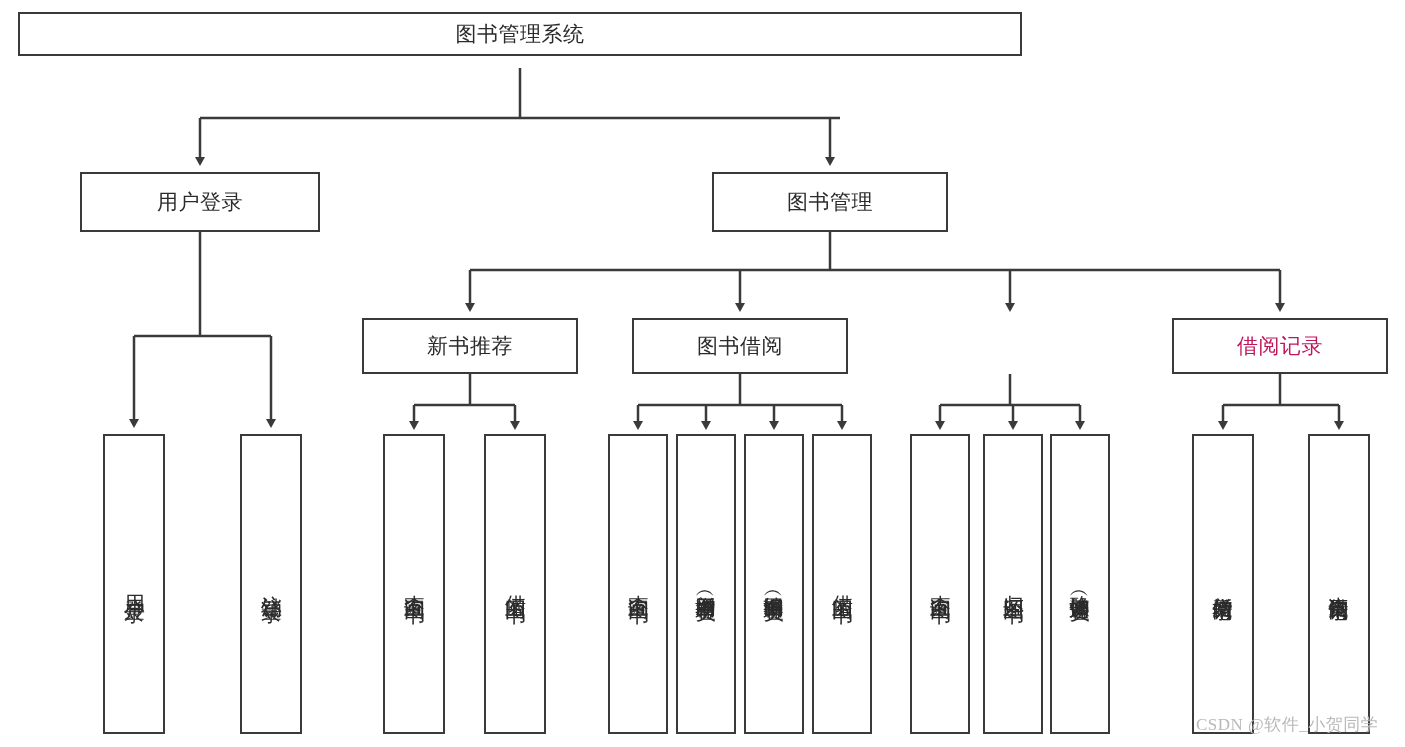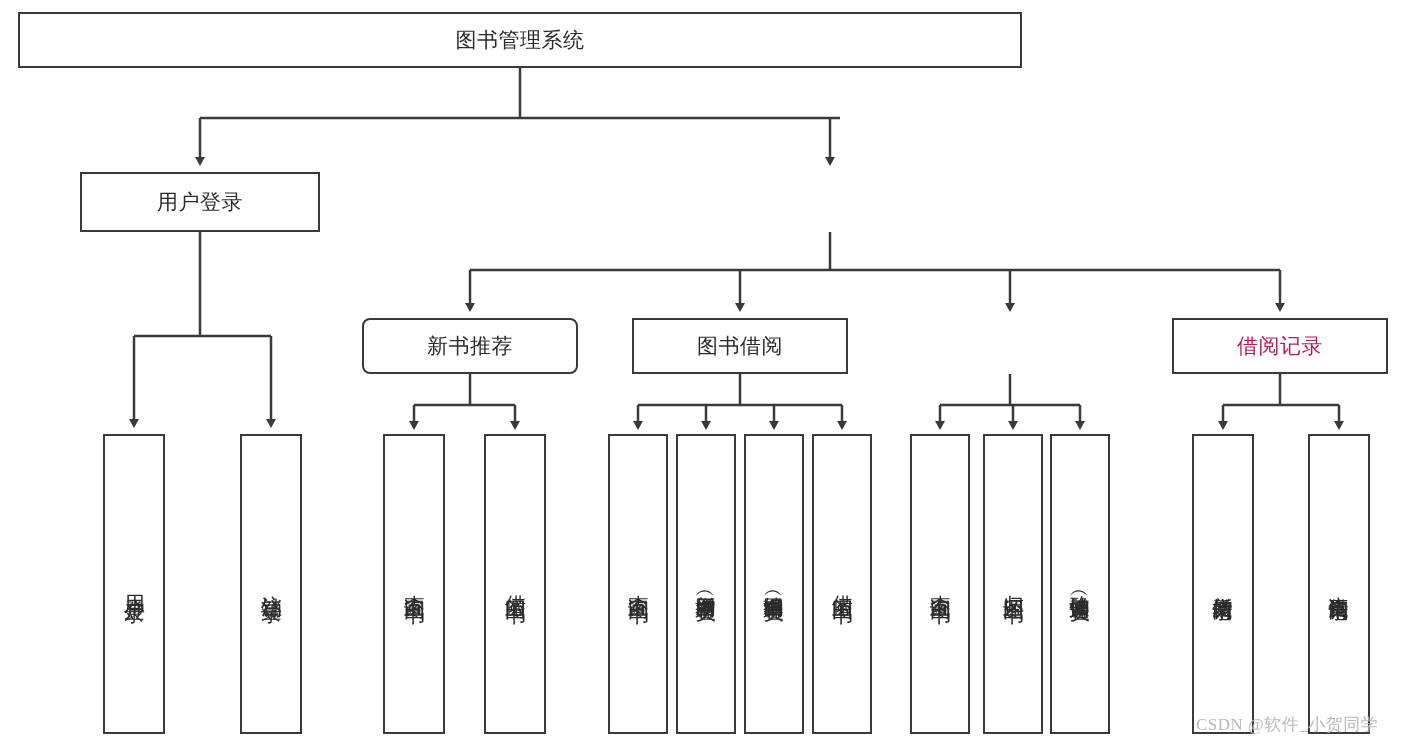--- a/index.html
+++ b/index.html
@@ -109,25 +109,26 @@
       <path d="M1013,405 L1013,422" marker-end="url(#arrow)"></path>
       <path d="M1080,405 L1080,422" marker-end="url(#arrow)"></path>
 
       <path d="M1280,374 L1280,405"></path>
       <path d="M1223,405 L1339,405"></path>
       <path d="M1223,405 L1223,422" marker-end="url(#arrow)"></path>
       <path d="M1339,405 L1339,422" marker-end="url(#arrow)"></path>
     </g>
   </svg>
 
-  <div class="node horiz" style="left: 18px; top: 12px; width: 1004px; height: 56px; border-color: rgb(58, 58, 58); color: rgb(43, 43, 43);">图书管理系统</div>
+  <div class="node horiz" style="left: 18px; top: 12px; width: 1004px; height: 44px; border-color: rgb(58, 58, 58); color: rgb(43, 43, 43);">图书管理系统</div>
 
   <div class="node horiz" style="left: 80px; top: 172px; width: 240px; height: 60px; border-color: rgb(58, 58, 58); color: rgb(43, 43, 43);">用户登录</div>
+  <div class="node horiz" style="left: 712px; top: 172px; width: 236px; height: 60px; border-color: rgb(58, 58, 58); color: rgb(43, 43, 43);">图书管理</div>
 
-  <div class="node horiz" style="left: 362px; top: 318px; width: 216px; height: 56px; border-color: rgb(58, 58, 58); color: rgb(43, 43, 43); border-radius: 8px;">新书推荐</div>
+  <div class="node horiz" style="left: 362px; top: 318px; width: 216px; height: 56px; border-color: rgb(58, 58, 58); color: rgb(43, 43, 43);">新书推荐</div>
   <div class="node horiz" style="left: 632px; top: 318px; width: 216px; height: 56px; border-color: rgb(58, 58, 58); color: rgb(43, 43, 43); text-align: right;">图书借阅</div>
   <div class="node horiz" style="left: 1172px; top: 318px; width: 216px; height: 56px; border-color: rgb(58, 58, 58); color: #be185d;">借阅记录</div>
 
   <div class="node vert" style="left: 103px; top: 434px; width: 62px; height: 300px; border-color: rgb(58, 58, 58); color: rgb(43, 43, 43);">用户登录</div>
   <div class="node vert" style="left: 240px; top: 434px; width: 62px; height: 300px; border-color: rgb(58, 58, 58); color: rgb(43, 43, 43);">注销登录</div>
   <div class="node vert" style="left: 383px; top: 434px; width: 62px; height: 300px; border-color: rgb(58, 58, 58); color: rgb(43, 43, 43);">查询图书</div>
   <div class="node vert" style="left: 484px; top: 434px; width: 62px; height: 300px; border-color: rgb(58, 58, 58); color: rgb(43, 43, 43);">借阅图书</div>
   <div class="node vert" style="left: 608px; top: 434px; width: 60px; height: 300px; border-color: rgb(58, 58, 58); color: rgb(43, 43, 43);">查询图书</div>
   <div class="node vert tall-text" style="left: 676px; top: 434px; width: 60px; height: 300px; border-color: rgb(58, 58, 58); color: rgb(43, 43, 43);">新增图书（管理员）</div>
   <div class="node vert tall-text" style="left: 744px; top: 434px; width: 60px; height: 300px; border-color: rgb(58, 58, 58); color: rgb(43, 43, 43);">编辑图书（管理员）</div>

